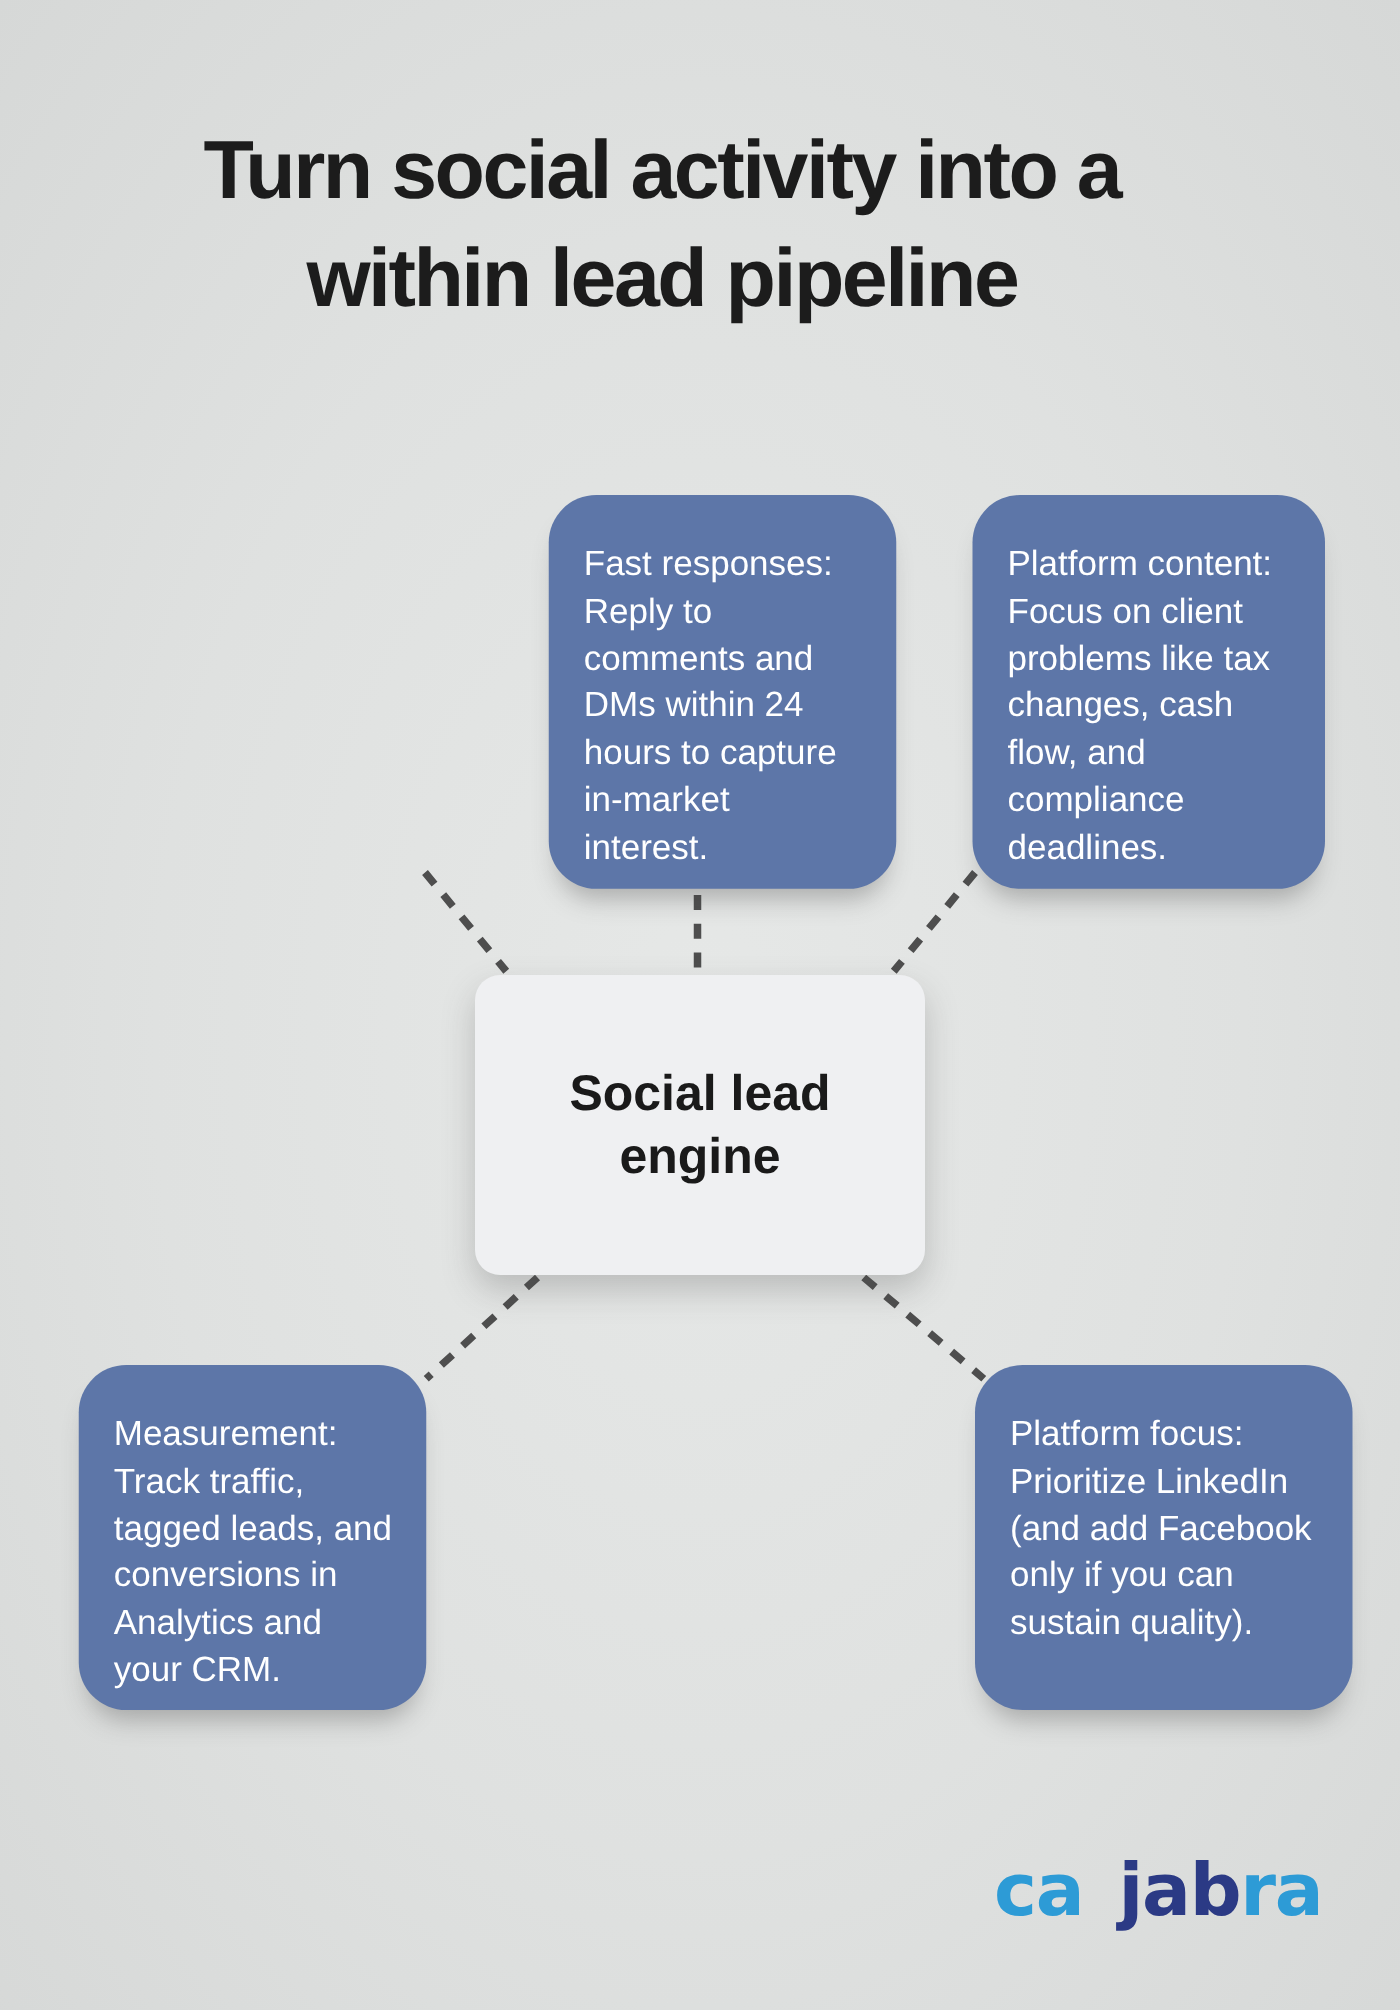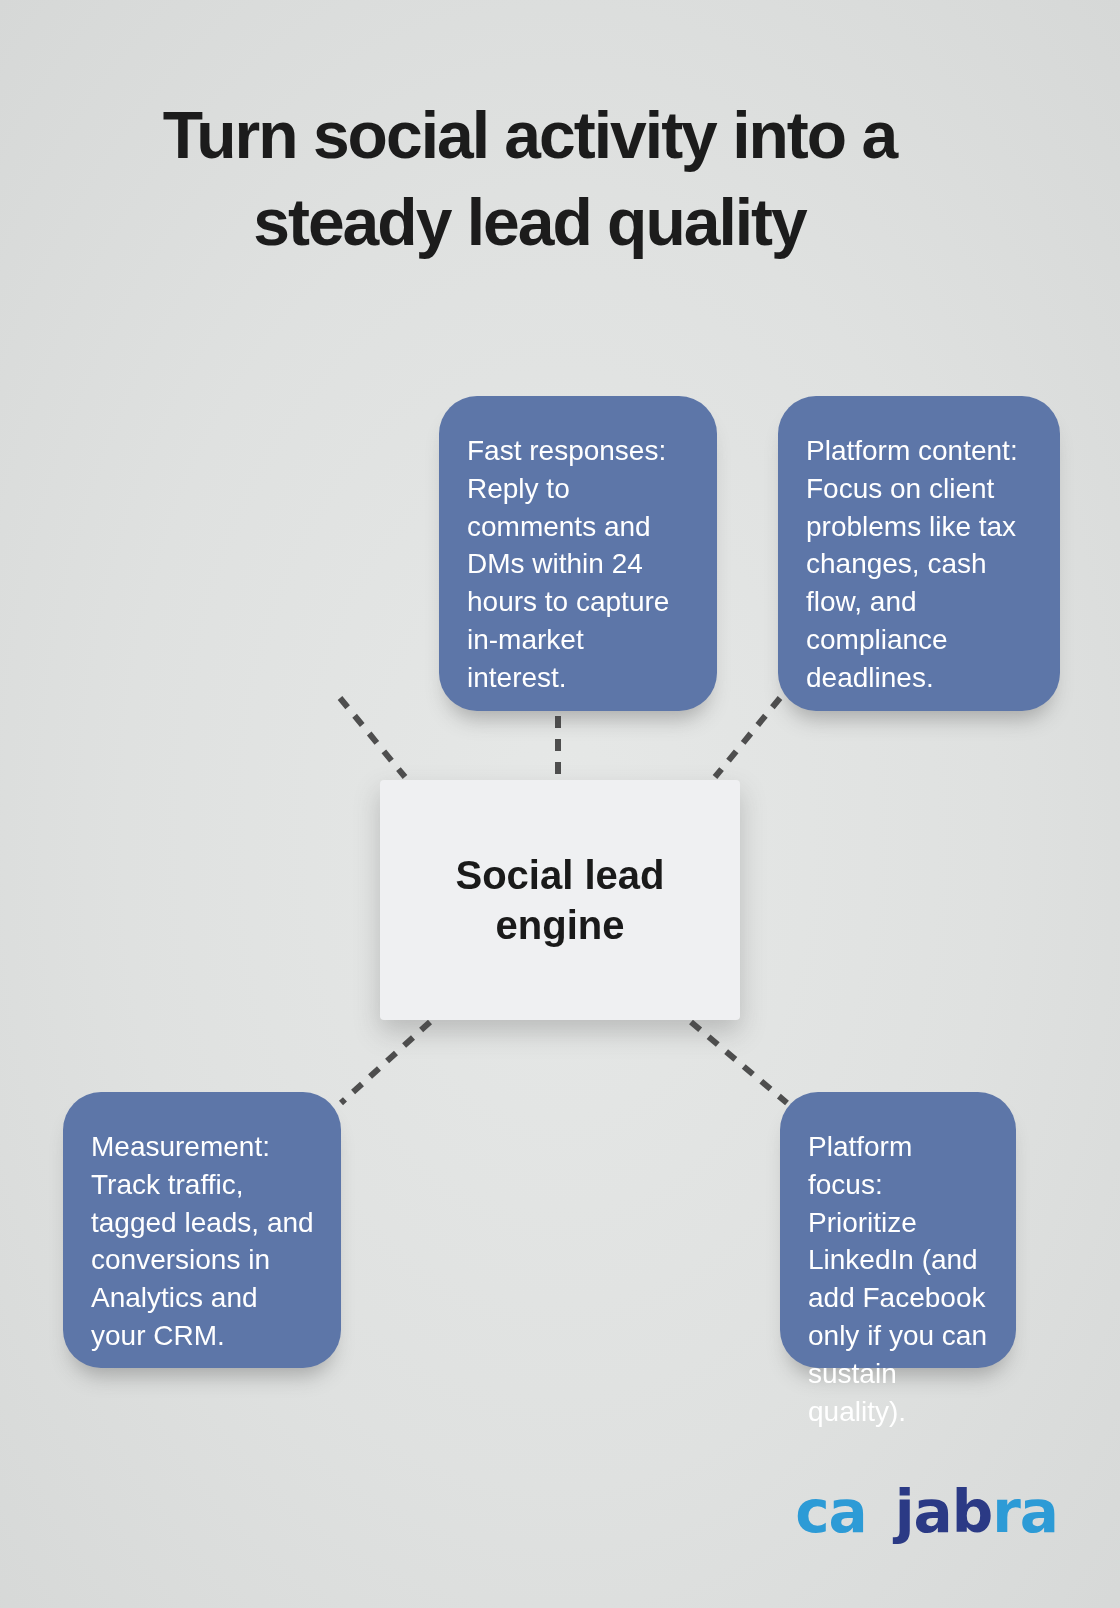--- a/index.html
+++ b/index.html
@@ -49,29 +49,29 @@
     line-height: 1.35;
     padding: 36px 26px 26px 28px;
     box-sizing: border-box;
   }
   .node-top { top: 396px; height: 315px; }
   .node-bottom { top: 1092px; height: 276px; }
   .node-1 { left: 62px;  width: 280px; }
   .node-2 { left: 439px; width: 278px; }
   .node-3 { left: 778px; width: 282px; }
   .node-4 { left: 63px;  width: 278px; }
-  .node-5 { left: 780px; width: 236px; }
+  .node-5 { left: 780px; width: 302px; }
   .center-node {
     position: absolute;
     left: 380px;
     top: 780px;
     width: 360px;
     height: 240px;
     background: #eff0f2;
-    border-radius: 4px;
+    border-radius: 20px;
     box-shadow: 0 12px 26px rgba(80,80,80,0.28);
     display: flex;
     align-items: center;
     justify-content: center;
     text-align: center;
   }
   .center-label {
     font-size: 40px;
     font-weight: bold;
     line-height: 1.25;
@@ -91,21 +91,21 @@
   .logo .lt { color: #2d9bd6; }
   .logo .dk { color: #2b3a85; margin-left: 28px; }
 </style>
 </head>
 <body>
 
 <div class="page">
 
   <div class="title">
     <span>Turn social activity into a</span><br>
-    <span>steady lead quality</span>
+    <span>within lead pipeline</span>
   </div>
 
   <svg class="connectors" viewBox="0 0 1120 1608" xmlns="http://www.w3.org/2000/svg">
     <line x1="340" y1="698" x2="405" y2="777"></line>
     <line x1="558" y1="716" x2="558" y2="778"></line>
     <line x1="780" y1="698" x2="715" y2="777"></line>
     <line x1="430" y1="1022" x2="341" y2="1103"></line>
     <line x1="691" y1="1022" x2="787" y2="1103"></line>
   </svg>
 

